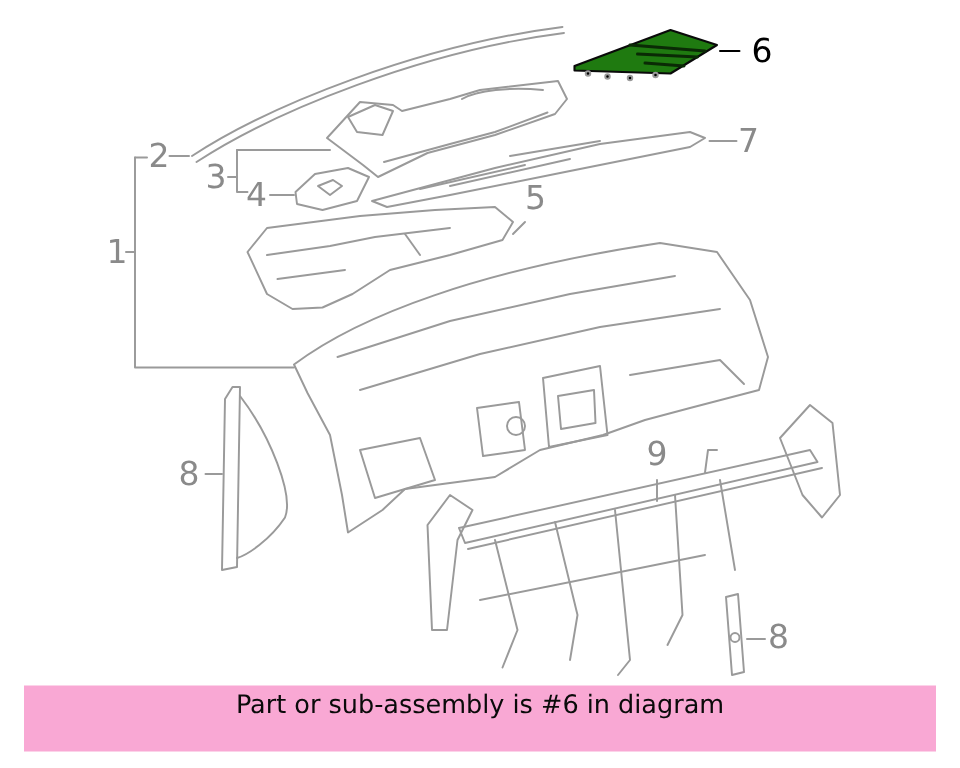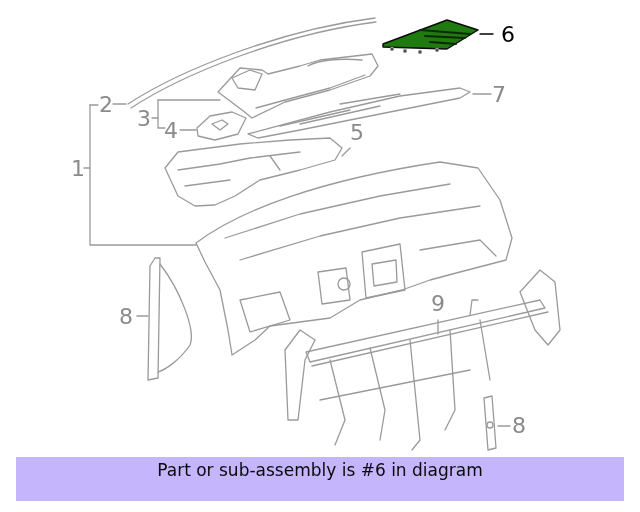--- a/index.html
+++ b/index.html
@@ -1,20 +1,20 @@
 <!DOCTYPE html>
 <html><head>
 <meta charset="utf-8">
 <style>
   html, body { margin: 0; padding: 0; background: #ffffff; }
   body { width: 640px; height: 512px; position: relative; overflow: hidden; font-family: "DejaVu Sans", sans-serif; }
   #diagram { position: absolute; left: 0; top: 0; width: 640px; height: 456px; }
   .callout { position: absolute; font-size: 22px; color: #8a8a8a; line-height: 1; }
   .callout.active { color: #000000; }
-  #footer { position: absolute; left: 16px; top: 457px; width: 608px; height: 44px; background: #c4b5fd;
+  #footer { position: absolute; left: 16px; top: 457px; width: 608px; height: 44px; background: #f9a8d4;
             color: #0a0a0a; text-align: center; font-size: 17px; line-height: 19px; padding-top: 4px; box-sizing: border-box; }
   #footer div { white-space: nowrap; }
 </style>
 </head>
 <body>
 
 <div id="diagram">
   <svg width="640" height="456" viewBox="0 0 640 456" xmlns="http://www.w3.org/2000/svg" fill="none" stroke="#9a9a9a" stroke-width="1.3" stroke-linejoin="round" stroke-linecap="round">
 
     <g>

